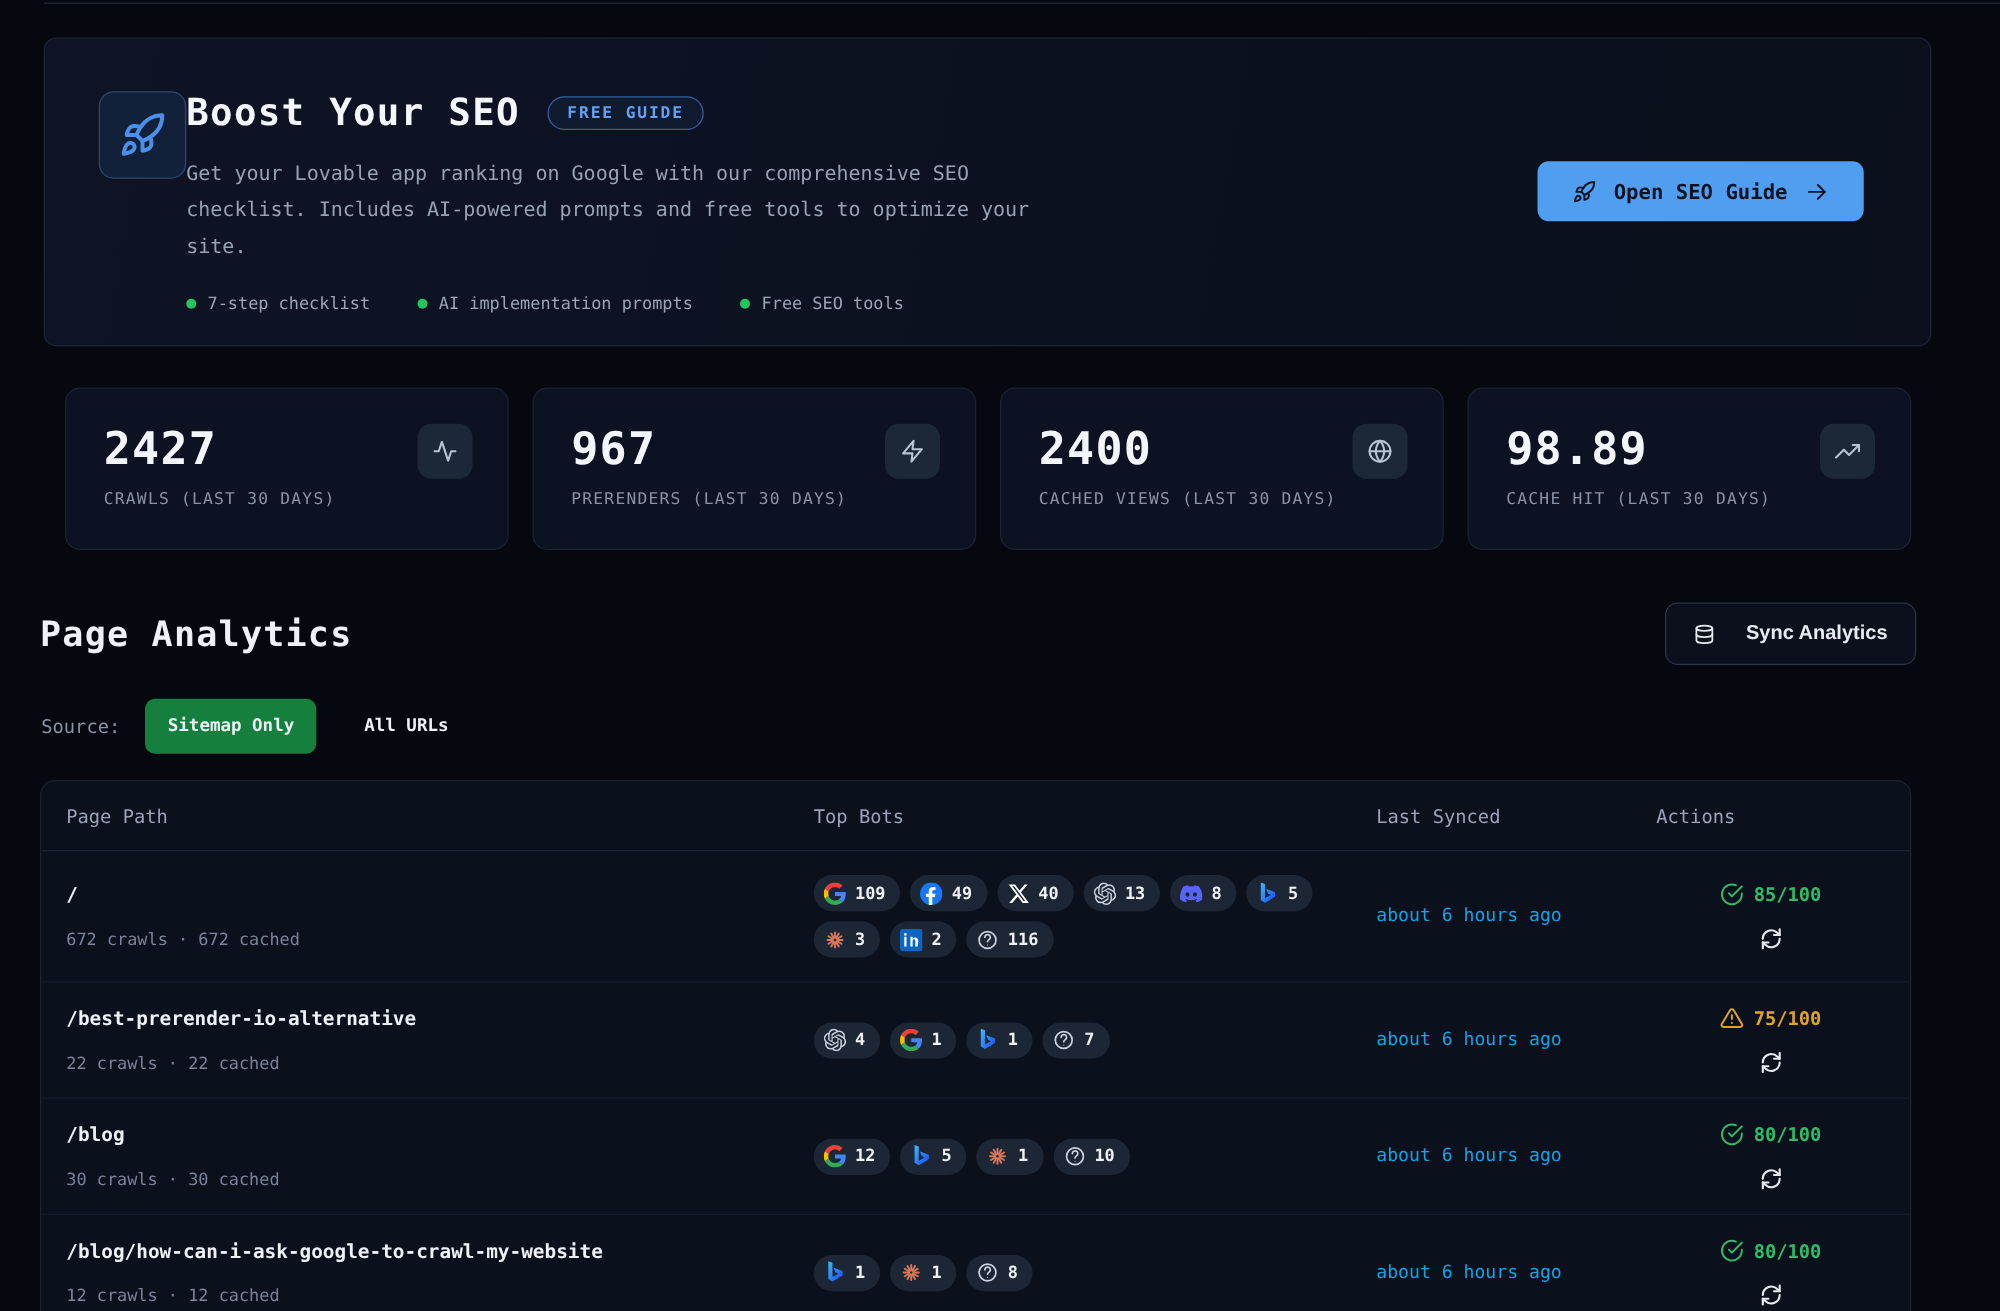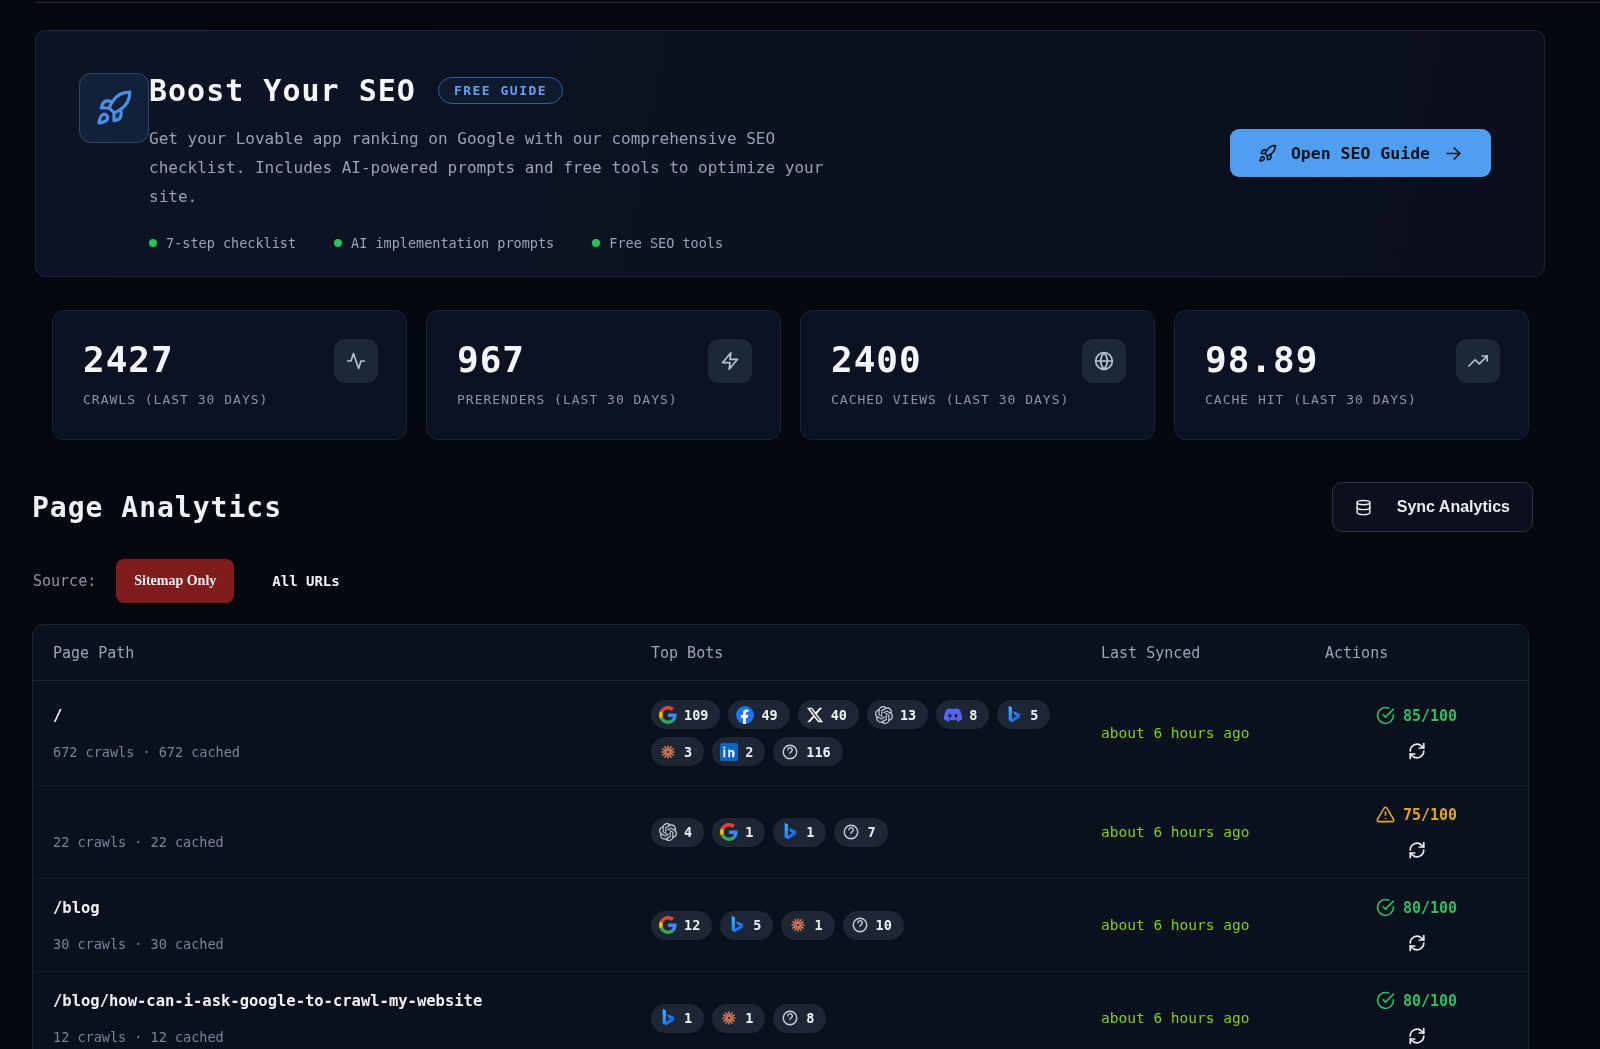--- a/index.html
+++ b/index.html
@@ -72,21 +72,21 @@
   .sync-btn svg { width:17px; height:17px; }
 
   
   .source-row { display:flex; align-items:center; margin:27px 0 0 33px; height:44px; }
   .source-label { font-size:15px; color:#8a93a6; }
   .source-btn {
     margin-left:20px; height:44px; padding:0 18px; border-radius:8px; border:none;
     font-family:"DejaVu Sans Mono", monospace; font-size:14px; font-weight:700; cursor:pointer;
     background:transparent; color:#eef1f6;
   }
-  .source-btn.selected { background:#7f1d1d;font-family:Liberation Serif, serif; }
+  .source-btn.selected { background:#15803d; }
 
   
   .table {
     margin:21px 0 0 32px; width:1497px; background:#0b101d;
     border:1px solid #1a2334; border-radius:12px; overflow:hidden; min-height:500px;
   }
   .t-header {
     display:grid; grid-template-columns:598px 450px 224px 1fr; padding:14px 20px;
     height:56px; align-items:center; border-bottom:1px solid #1a2334;
   }
@@ -97,21 +97,21 @@
   }
   .path { font-size:15.5px; font-weight:700; color:#eef1f6; }
   .path-meta { margin-top:19px; font-size:13.5px; color:#79839a; }
   .bots { display:flex; flex-wrap:wrap; gap:8px; max-width:402px; }
   .bot-pill {
     display:flex; align-items:center; gap:7px; height:29px; padding:0 12px 0 8px;
     background:#1d2634; border-radius:999px;
   }
   .bot-pill svg { width:18px; height:18px; display:block; }
   .bot-count { font-size:13.5px; font-weight:700; color:#eef1f6; }
-  .synced { font-size:14.5px; color:#84cc16; }
+  .synced { font-size:14.5px; color:#0ea5e9; }
   .actions-cell { display:flex; align-items:center; gap:17px;flex-direction:column; }
   .score { display:flex; align-items:center; gap:8px; font-size:15px; font-weight:700; }
   .score svg { width:19px; height:19px; }
   .score.good { color:var(--success,#2dbd66); }
   .score.warn { color:var(--warning,#dfa32a); }
   .refresh-btn { background:none; border:none; color:#e6eaf0; cursor:pointer; display:flex; padding:0; }
   .refresh-btn svg { width:18px; height:18px; }
 </style>
 </head>
 <body>
@@ -361,20 +361,21 @@
                 <path d="M3 12a9 9 0 0 1 15.3-6.4L21 8"></path>
                 <path d="M3 22v-6h6"></path>
                 <path d="M21 12a9 9 0 0 1-15.3 6.4L3 16"></path>
               </svg>
             </span>
       </button>
     </div>
   </div>
   <div class="t-row">
     <div>
+      <div class="path">/best-prerender-io-alternative</div>
       <div class="path-meta">22 crawls · 22 cached</div>
     </div>
     <div class="bots">
 
         <span class="bot-pill">
           <span style="display:flex">
               <svg viewBox="0 0 24 24">
                 <path fill="#ccd4e0" d="M22.282 9.821a5.985 5.985 0 0 0-.516-4.911 6.046 6.046 0 0 0-6.51-2.9A6.065 6.065 0 0 0 4.981 4.182a5.985 5.985 0 0 0-3.998 2.9 6.046 6.046 0 0 0 .743 7.097 5.98 5.98 0 0 0 .511 4.911 6.051 6.051 0 0 0 6.515 2.9A5.985 5.985 0 0 0 13.26 24a6.056 6.056 0 0 0 5.772-4.206 5.99 5.99 0 0 0 3.997-2.9 6.056 6.056 0 0 0-.747-7.073zM13.26 22.43a4.476 4.476 0 0 1-2.876-1.04l.142-.081 4.778-2.758a.795.795 0 0 0 .393-.681v-6.737l2.02 1.168a.071.071 0 0 1 .038.062v5.583a4.504 4.504 0 0 1-4.495 4.484zm-9.66-4.125a4.47 4.47 0 0 1-.535-3.014l.142.085 4.783 2.759a.771.771 0 0 0 .78 0l5.843-3.369v2.332a.08.08 0 0 1-.033.062L9.74 19.95a4.5 4.5 0 0 1-6.14-1.646zM2.34 7.896a4.485 4.485 0 0 1 2.366-1.973V11.6a.766.766 0 0 0 .388.677l5.815 3.354-2.02 1.168a.076.076 0 0 1-.071 0l-4.83-2.786a4.504 4.504 0 0 1-1.648-6.117zm16.597 3.855-5.833-3.387L15.119 7.2a.076.076 0 0 1 .071 0l4.83 2.791a4.494 4.494 0 0 1-.676 8.105v-5.678a.79.79 0 0 0-.407-.667zm2.01-3.023-.141-.085-4.774-2.782a.776.776 0 0 0-.785 0L9.409 9.23V6.897a.066.066 0 0 1 .028-.061l4.83-2.787a4.5 4.5 0 0 1 6.68 4.66zm-12.64 4.135-2.02-1.164a.08.08 0 0 1-.038-.057V6.074a4.5 4.5 0 0 1 7.375-3.453l-.142.08L8.704 5.46a.795.795 0 0 0-.393.681zm1.097-2.365 2.602-1.5 2.607 1.5v2.999l-2.597 1.5-2.607-1.5z"></path>
               </svg>
             </span>

